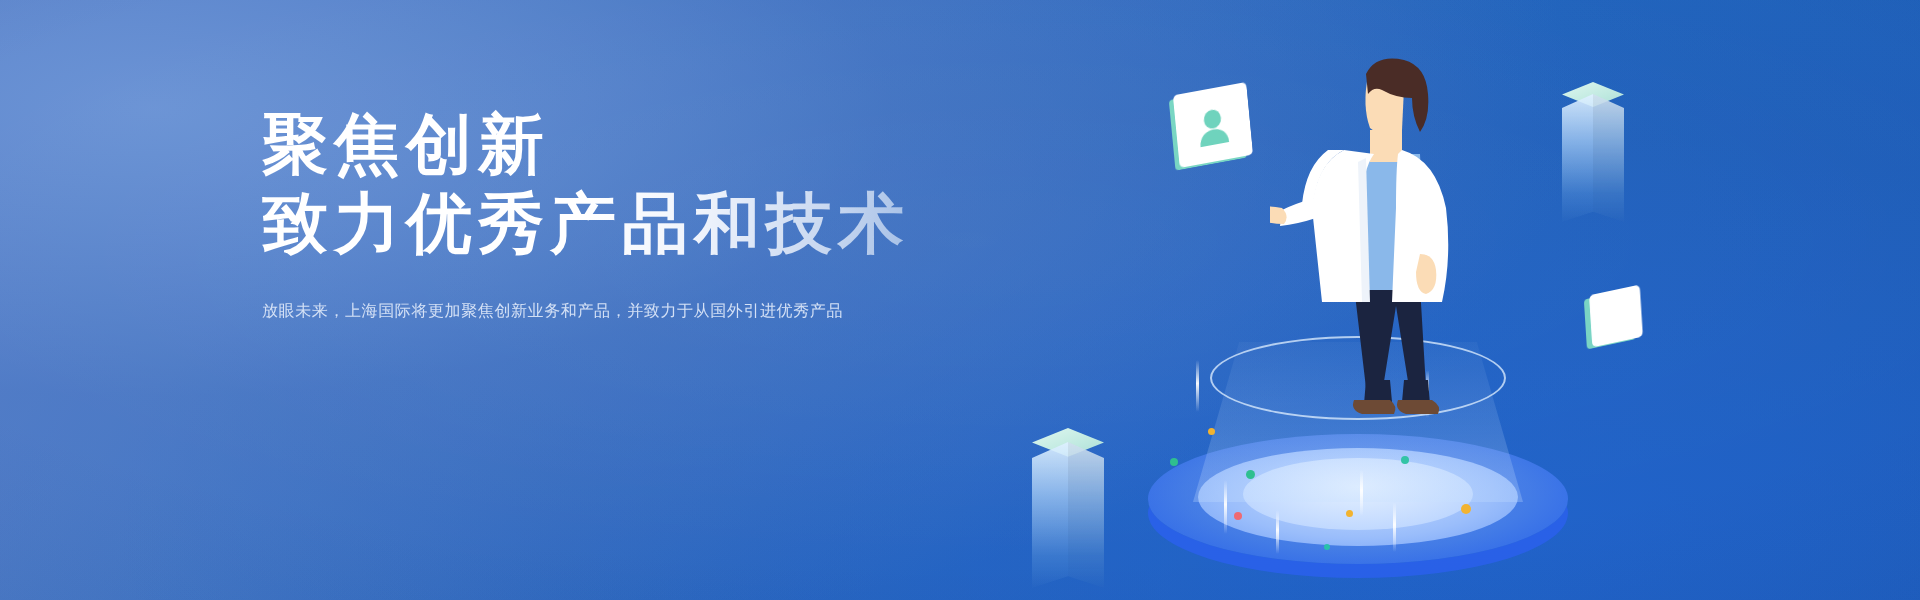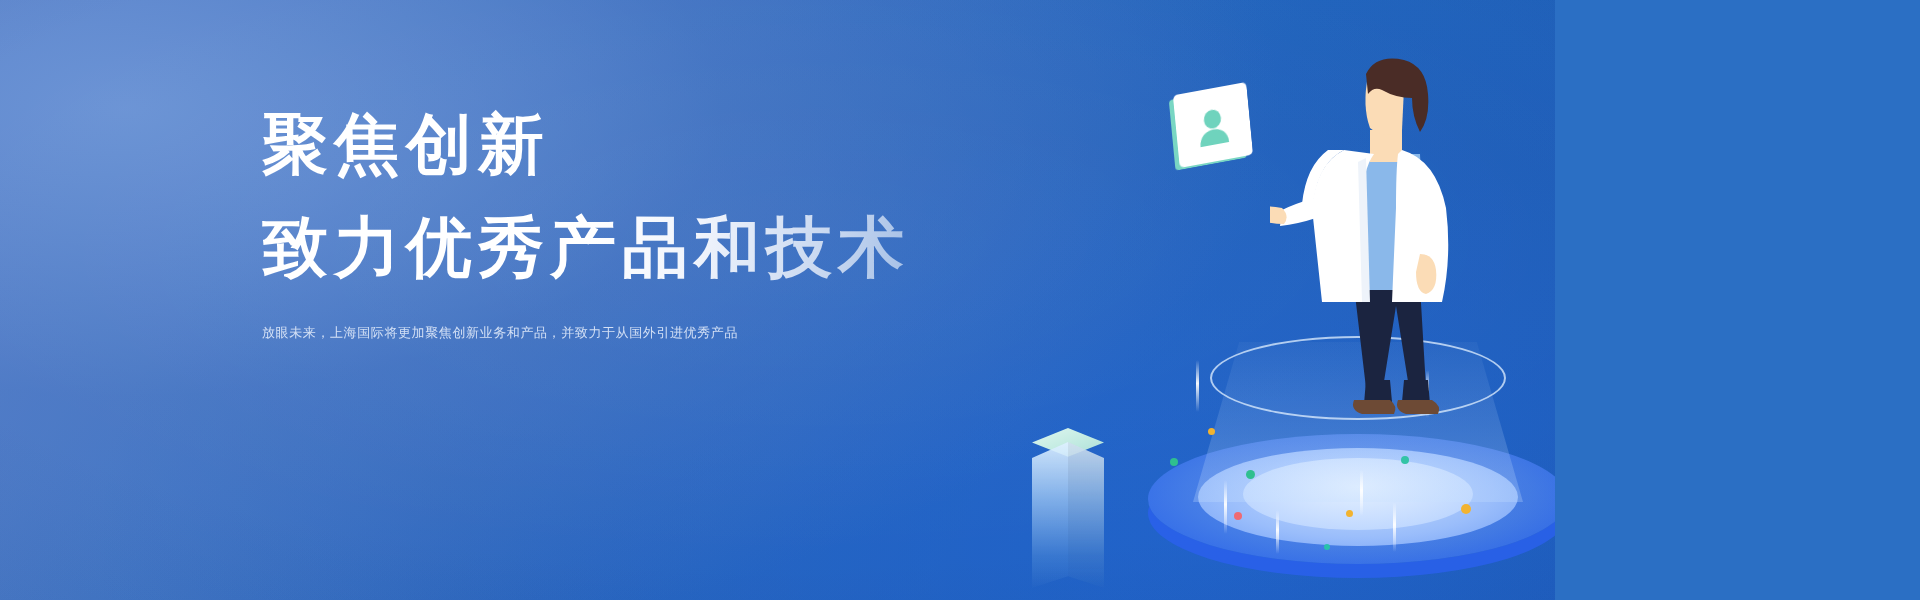--- a/index.html
+++ b/index.html
@@ -4,21 +4,21 @@
 <style>
   * { margin:0; padding:0; box-sizing:border-box; }
   html,body { width:1920px; height:600px; overflow:hidden; }
   body {
     font-family:"Liberation Sans","DejaVu Sans",sans-serif;
     background:#2b6fc4;
   }
 
   #banner {
     position:relative;
-    width:1555px; height:600px;
+    width:1920px; height:600px;
     overflow:hidden;
     background:
       radial-gradient(120% 150% at 8% 18%, rgba(109,149,214,0.95) 0%, rgba(80,122,196,0.55) 32%, rgba(45,95,182,0.0) 62%),
       radial-gradient(90% 120% at 78% 88%, rgba(33,99,205,0.85) 0%, rgba(30,86,185,0.25) 55%, rgba(30,86,185,0) 80%),
       linear-gradient(118deg, #5b82cc 0%, #4277c6 22%, #2f6cc0 46%, #2265bd 70%, #1f5fb8 100%);
   }
 
   
   .vignette {
     position:absolute; inset:0;
@@ -40,29 +40,29 @@
   }
   .headline-1 {
     font-size:66px;
     background-image:linear-gradient(100deg,#ffffff 0%,#ffffff 42%,#eef3fb 58%,#b9cdec 78%,#8fb0e0 92%,#7ba3da 100%);
     -webkit-text-fill-color:transparent;
     color:transparent;
     text-shadow:none;
   }
   .headline-2 {
     font-size:66px;
-    margin-top:29px;
+    margin-top:5px;
     background-image:linear-gradient(100deg,#ffffff 0%,#ffffff 46%,#f0f4fc 62%,#c4d5ef 82%,#9dbae4 95%,#8aaedf 100%);
     -webkit-text-fill-color:transparent;
     color:transparent;
   }
 
   .subcopy {
     margin-top:36px;
-    font-size:13px;
+    font-size:16px;
     line-height:1.78;
     letter-spacing:0.6px;
     color:#dbe6f8;
     max-width:590px;
     opacity:0.95;
   }
   .subcopy p { margin:0; }
 
   
   .art { position:absolute; left:0; top:0; width:1920px; height:600px; pointer-events:none; }

